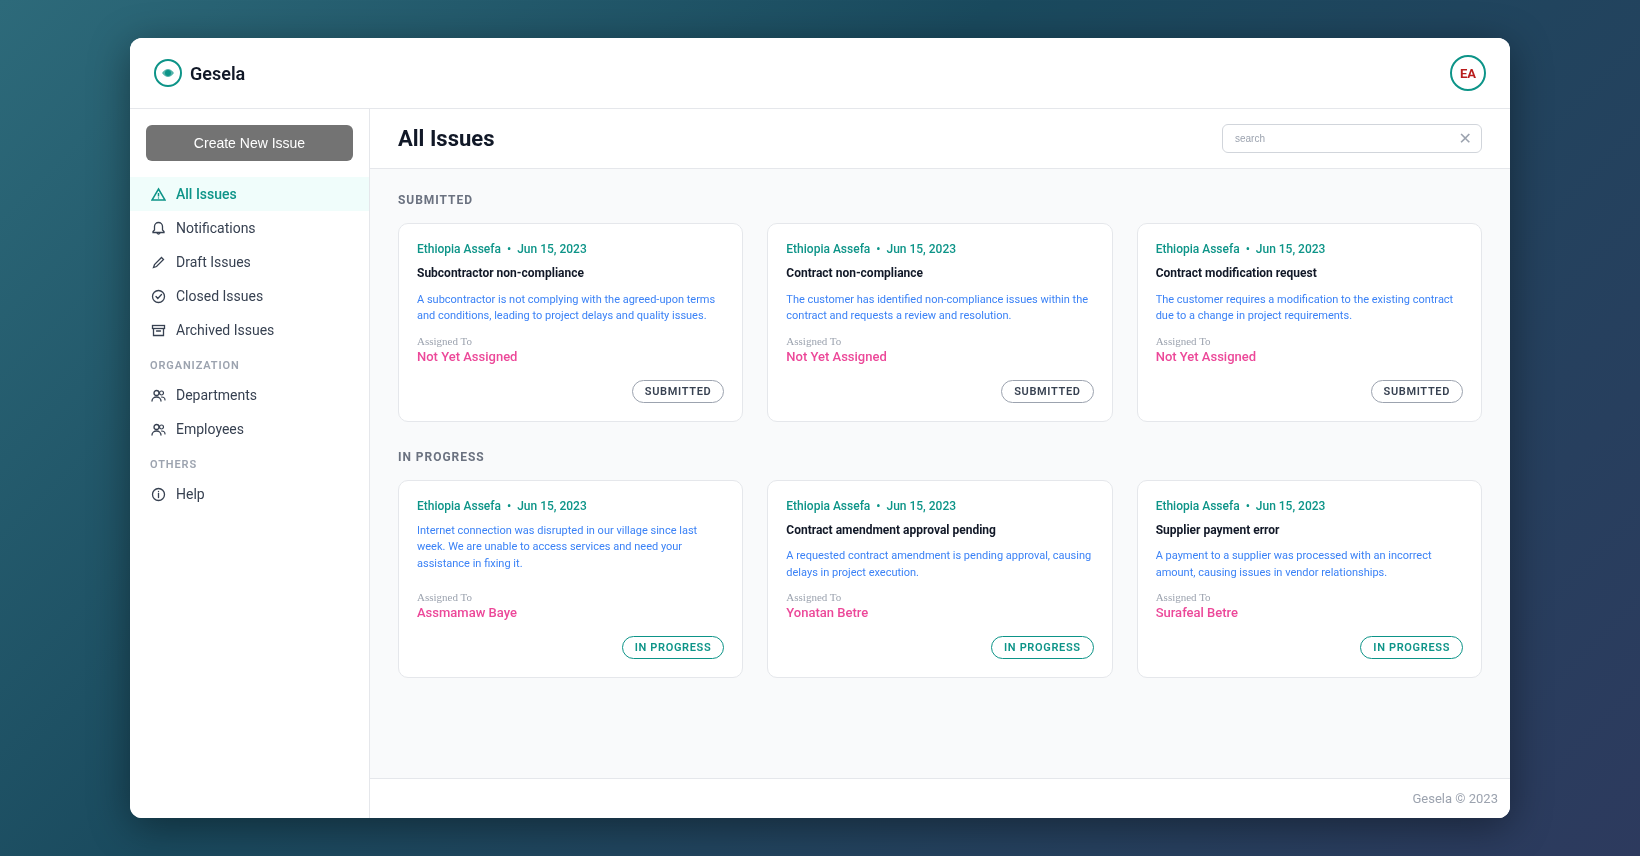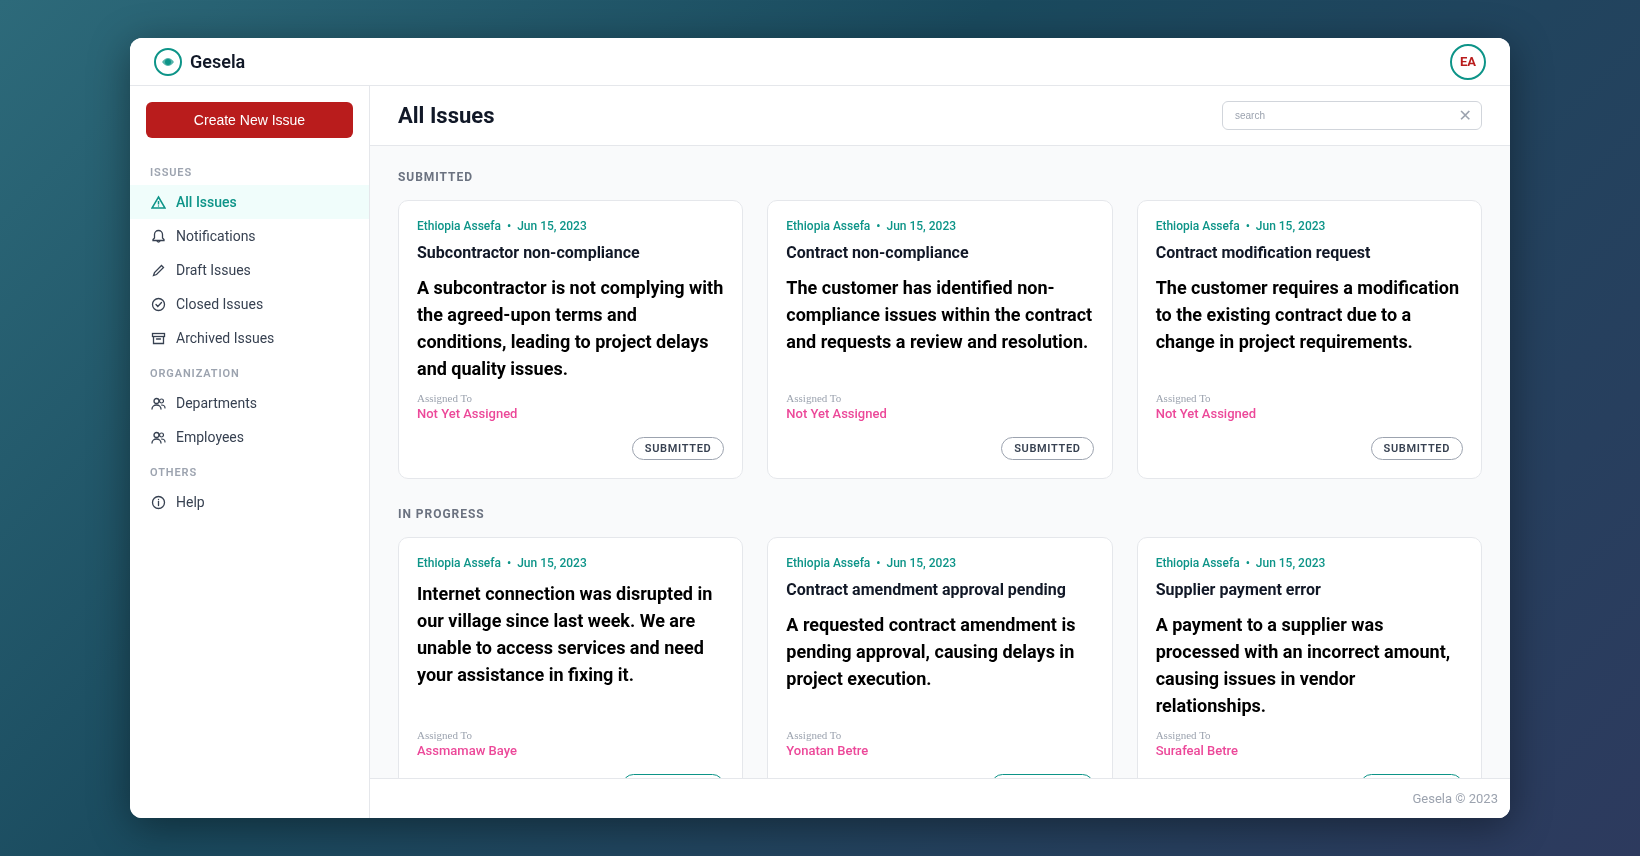--- a/index.html
+++ b/index.html
@@ -21,21 +21,21 @@
       display: flex;
       flex-direction: column;
       box-shadow: 0 8px 40px rgba(0,0,0,0.4);
     }
     .title-bar {
       background: #fff;
       border-bottom: 1px solid #e5e7eb;
       display: flex;
       align-items: center;
       padding: 0 24px;
-      height: 48px;
+      height: 71px;
       flex-shrink: 0;
     }
     .logo-area {
       display: flex;
       align-items: center;
       gap: 8px;
       width: 230px;
     }
     .logo-icon {
       width: 28px;
@@ -80,21 +80,21 @@
       font-weight: 600;
       color: #9ca3af;
       letter-spacing: 0.08em;
       padding: 12px 20px 6px;
       text-transform: uppercase;
     }
     .create-btn {
       margin: 0 16px 16px;
       display: block;
       width: calc(100% - 32px);
-      background: #b91c1c;
+      background: #737373;
       color: #fff;
       border: none;
       border-radius: 6px;
       padding: 10px 16px;
       font-size: 14px;
       font-weight: 500;
       cursor: pointer;
       text-align: center;
     }
     .sidebar-item {
@@ -201,31 +201,30 @@
       gap: 10px;
       cursor: pointer;
       transition: box-shadow 0.15s;
     }
     .card-meta {
       font-size: 12px;
       color: #0d9488;
       font-weight: 500;
     }
     .card-title {
-      font-size: 16px;
+      font-size: 12px;
       font-weight: 700;
       color: #111827;
       line-height: 1.3;
     }
     .card-description {
-      font-size: 18px;
-      color: #000000;
+      font-size: 11px;
+      color: #3b82f6;
       line-height: 1.5;
       flex: 1;
-      font-weight: bold;
     }
     .card-assigned-label {
       font-size: 11px;
       color: #9ca3af;
       margin-bottom: 2px;
       font-family: Liberation Serif, serif;
     }
     .card-assigned-value {
       font-size: 13px;
       color: #ec4899;
@@ -277,21 +276,20 @@
     <div class="title-bar-spacer"></div>
     <div class="avatar">EA</div>
   </div>
 
   <div class="main-layout">
 
     <div class="sidebar">
       <button class="create-btn">Create New Issue</button>
 
       <div>
-        <div class="sidebar-section-label">ISSUES</div>
 
         <div class="sidebar-item active">
           <span class="sidebar-icon">
             <svg width="15" height="15" viewBox="0 0 15 15" fill="none">
               <path d="M7.5 2L14 13H1L7.5 2Z" stroke="currentColor" stroke-width="1.5" fill="none"></path>
               <line x1="7.5" y1="6" x2="7.5" y2="9.5" stroke="currentColor" stroke-width="1.5"></line>
               <circle cx="7.5" cy="11" r="0.7" fill="currentColor"></circle>
             </svg>
           </span>
           <span>All Issues</span>

